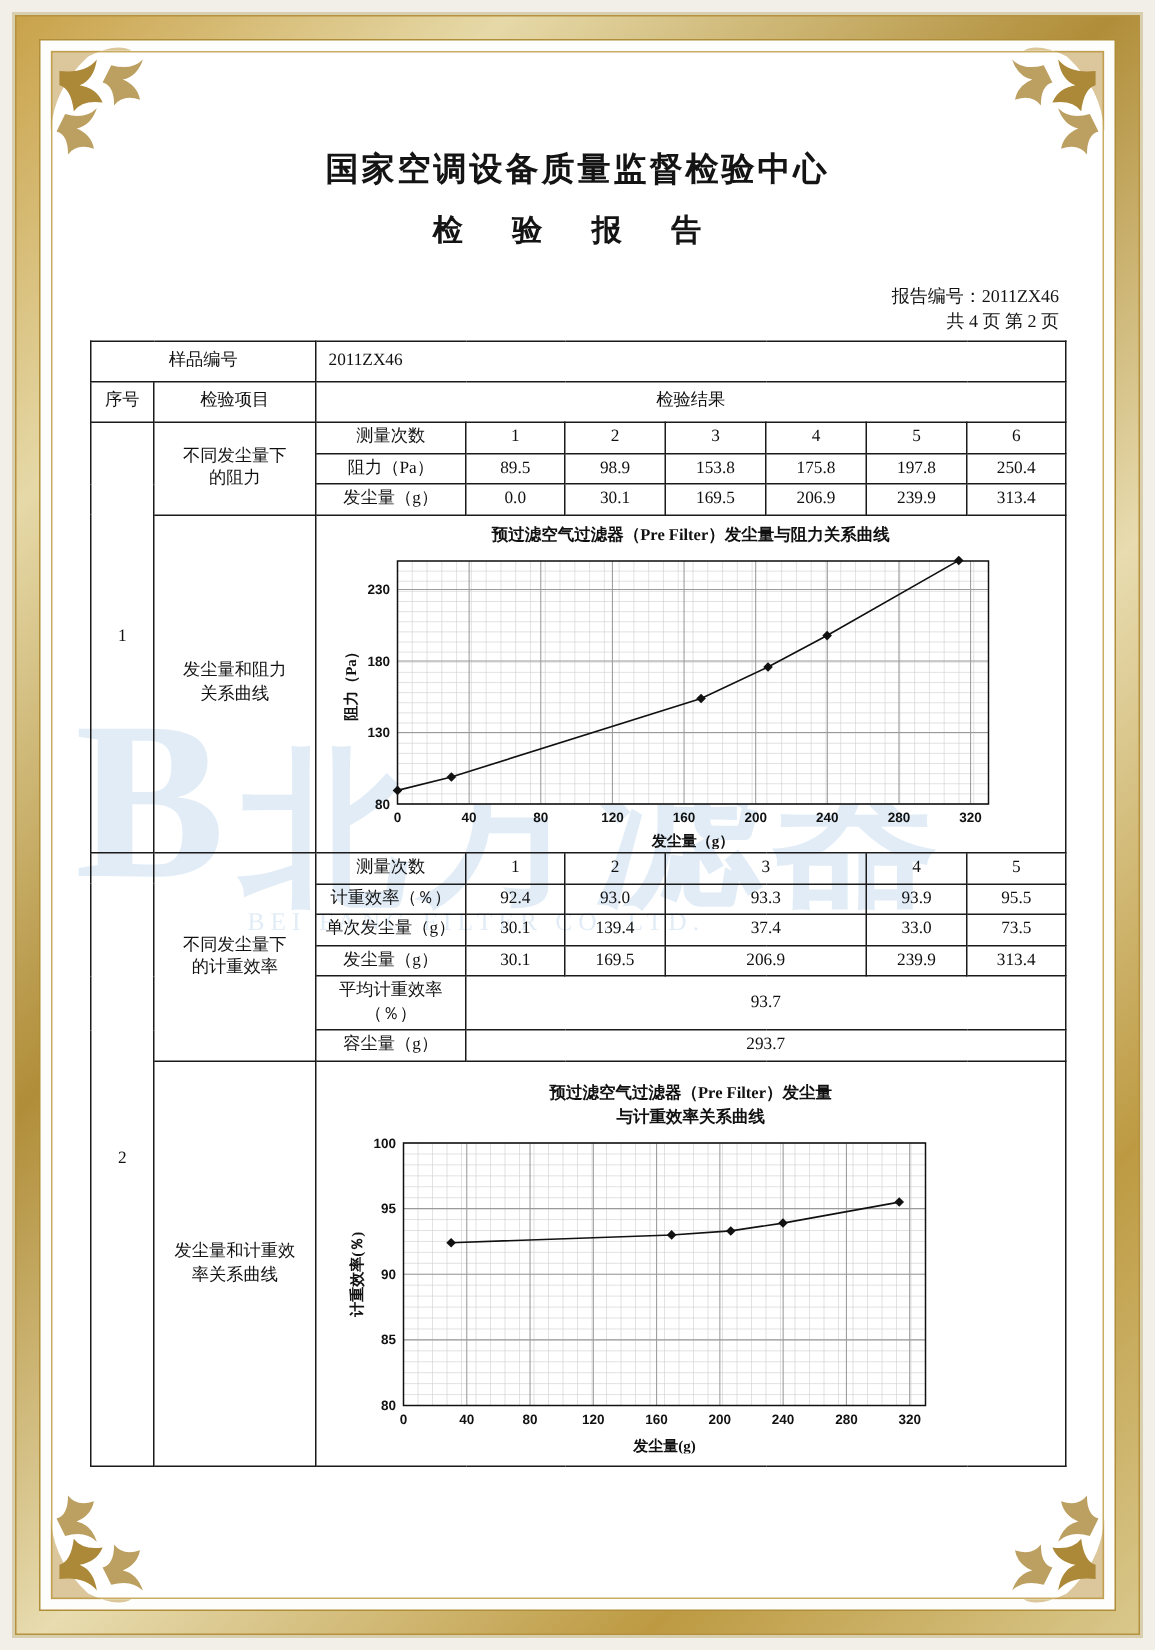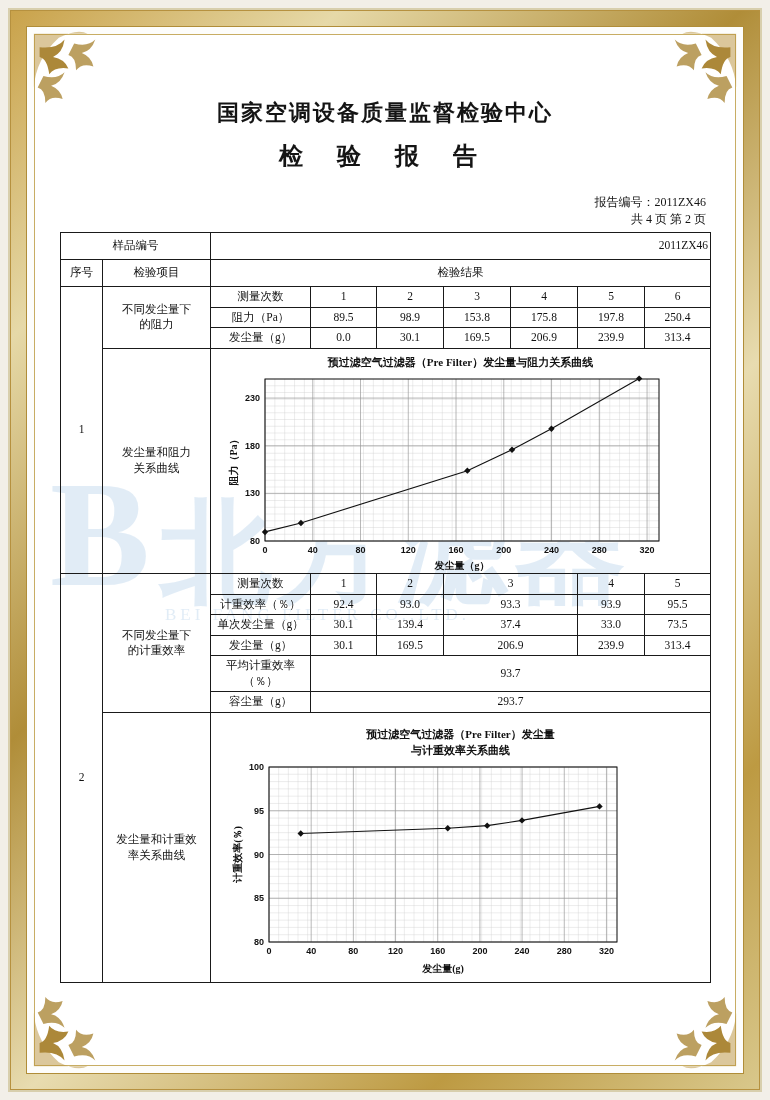--- a/index.html
+++ b/index.html
@@ -63,21 +63,21 @@
   
   .content{
     position:absolute;left:60px;top:60px;width:650px;
   }
   .org-title{
     text-align:center;font-size:22px;font-weight:bold;letter-spacing:2px;
     color:#141414;margin-top:38px;
     font-family:"Liberation Serif",serif;
   }
   .rep-title{
-    text-align:center;font-size:24px;font-weight:bold;letter-spacing:14px;
+    text-align:center;font-size:20px;font-weight:bold;letter-spacing:14px;
     color:#141414;margin-top:12px;
   }
   .meta{
     display:flex;justify-content:space-between;align-items:flex-end;
     margin-top:22px;font-size:12px;color:#141414;
     padding:0 4px;
     flex-direction:column;
   }
   
   table.main{
@@ -167,21 +167,21 @@
         <col style="width:67px">
         <col style="width:67px">
         <col style="width:67px">
         <col style="width:67px">
         <col style="width:66px">
       </colgroup>
 
       <tbody>
           <tr>
         <td colspan="2" class="tall">样品编号</td>
-        <td colspan="7" class="tall" style="text-align:right;padding-left:8px">2011ZX46</td>
+        <td colspan="7" class="tall" style="text-align:left;padding-left:8px">2011ZX46</td>
       </tr>
 
       <tr>
         <td class="tall">序号</td>
         <td class="tall">检验项目</td>
         <td colspan="7" class="tall">检验结果</td>
       </tr>
 
       <tr>
         <td rowspan="4">1</td>

